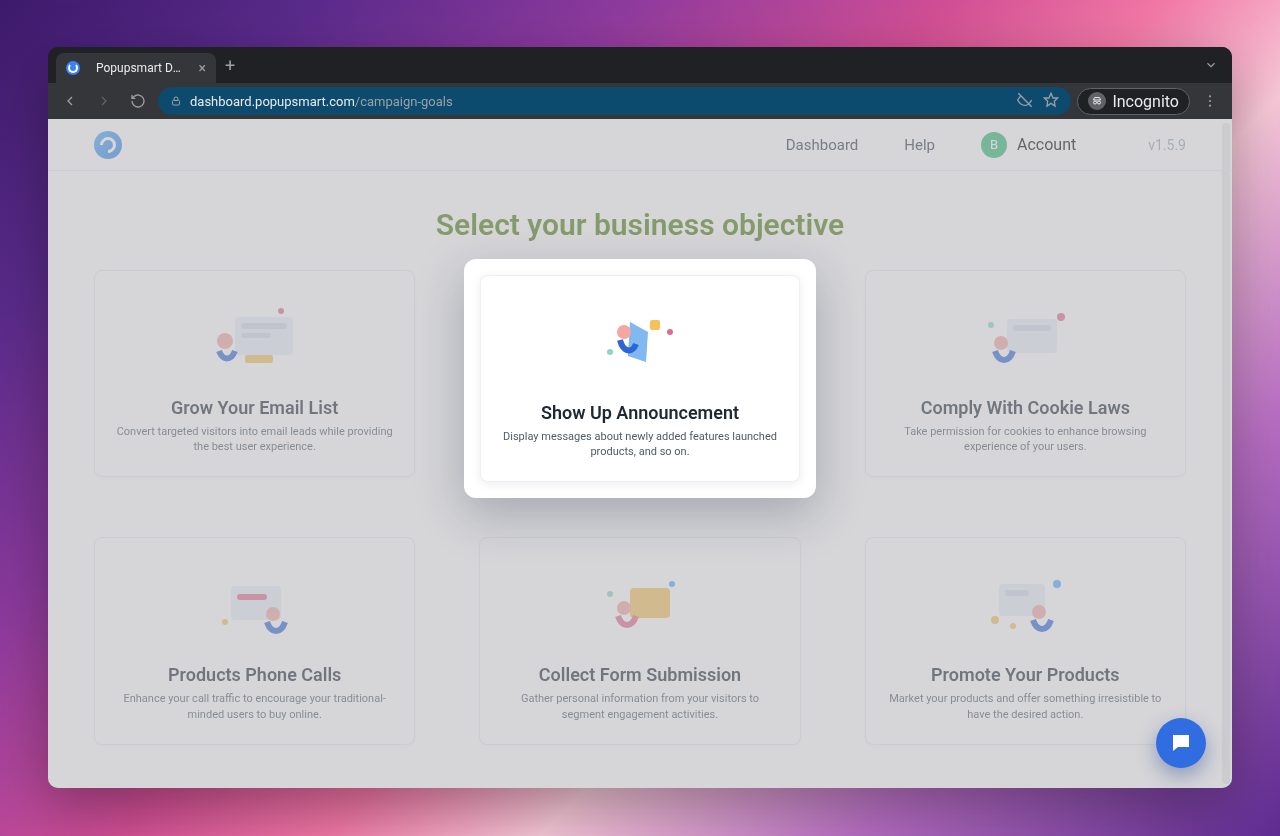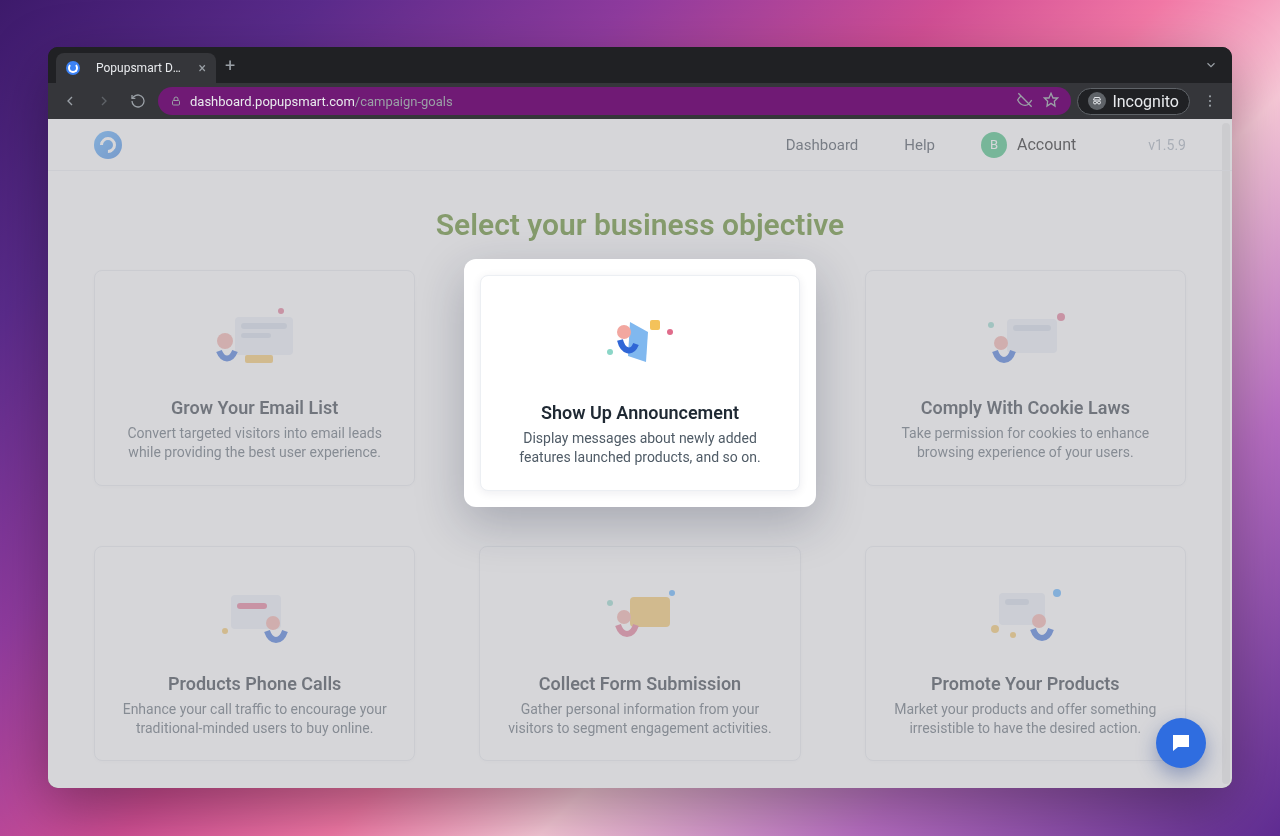--- a/index.html
+++ b/index.html
@@ -48,21 +48,21 @@
 
   .toolbar {
     height: 36px;
     background: #35363a;
     display: flex; align-items: center;
     padding: 0 8px; gap: 6px;
   }
   .tb-btn { width:28px; height:28px; display:flex; align-items:center; justify-content:center; color:#9aa0a6; border-radius:50%; cursor:pointer; }
   .tb-btn.disabled { color:#5f6368; }
   .omnibox {
-    flex:1; height:28px; background:#701a75; border-radius:14px;
+    flex:1; height:28px; background:#0c4a6e; border-radius:14px;
     display:flex; align-items:center; padding:0 12px; gap:8px;
     color:#9aa0a6; font-size:13px;
   }
   .lock { display:inline-flex; }
   .url-host { color:#e8eaed; }
   .omni-right { margin-left:auto; display:flex; gap:10px; align-items:center; }
   .incognito-chip {
     display:flex; align-items:center; gap:6px;
     background:#202124; color:#e8eaed; font-size:16px;
     border-radius:14px; padding:3px 10px; cursor:pointer;
@@ -114,21 +114,21 @@
     padding:26px 18px 22px; text-align:center;
     box-shadow: 0 1px 4px rgba(20,30,50,.04);
     cursor:pointer;
     display:flex; flex-direction:column; align-items:center;
   }
   .card .illu {
     width:120px; height:84px; margin-bottom:16px;
     display:flex; align-items:center; justify-content:center;
   }
   .card h3 { font-size:18px; font-weight:600; color:#1f2933; margin-bottom:6px; }
-  .card p { font-size:14px; color:#4f5b66; line-height:1.38; max-width:280px; }
+  .card p { font-size:11px; color:#4f5b66; line-height:1.38; max-width:280px; }
 
   
   .highlight-wrap {
     position:absolute; z-index:10;
     left:50%; transform:translateX(-50%);
     top:140px;
     width:352px;
     background:#fff; border-radius:12px; padding:16px;
     box-shadow: 0 16px 48px rgba(25,30,60,.25);
   }

